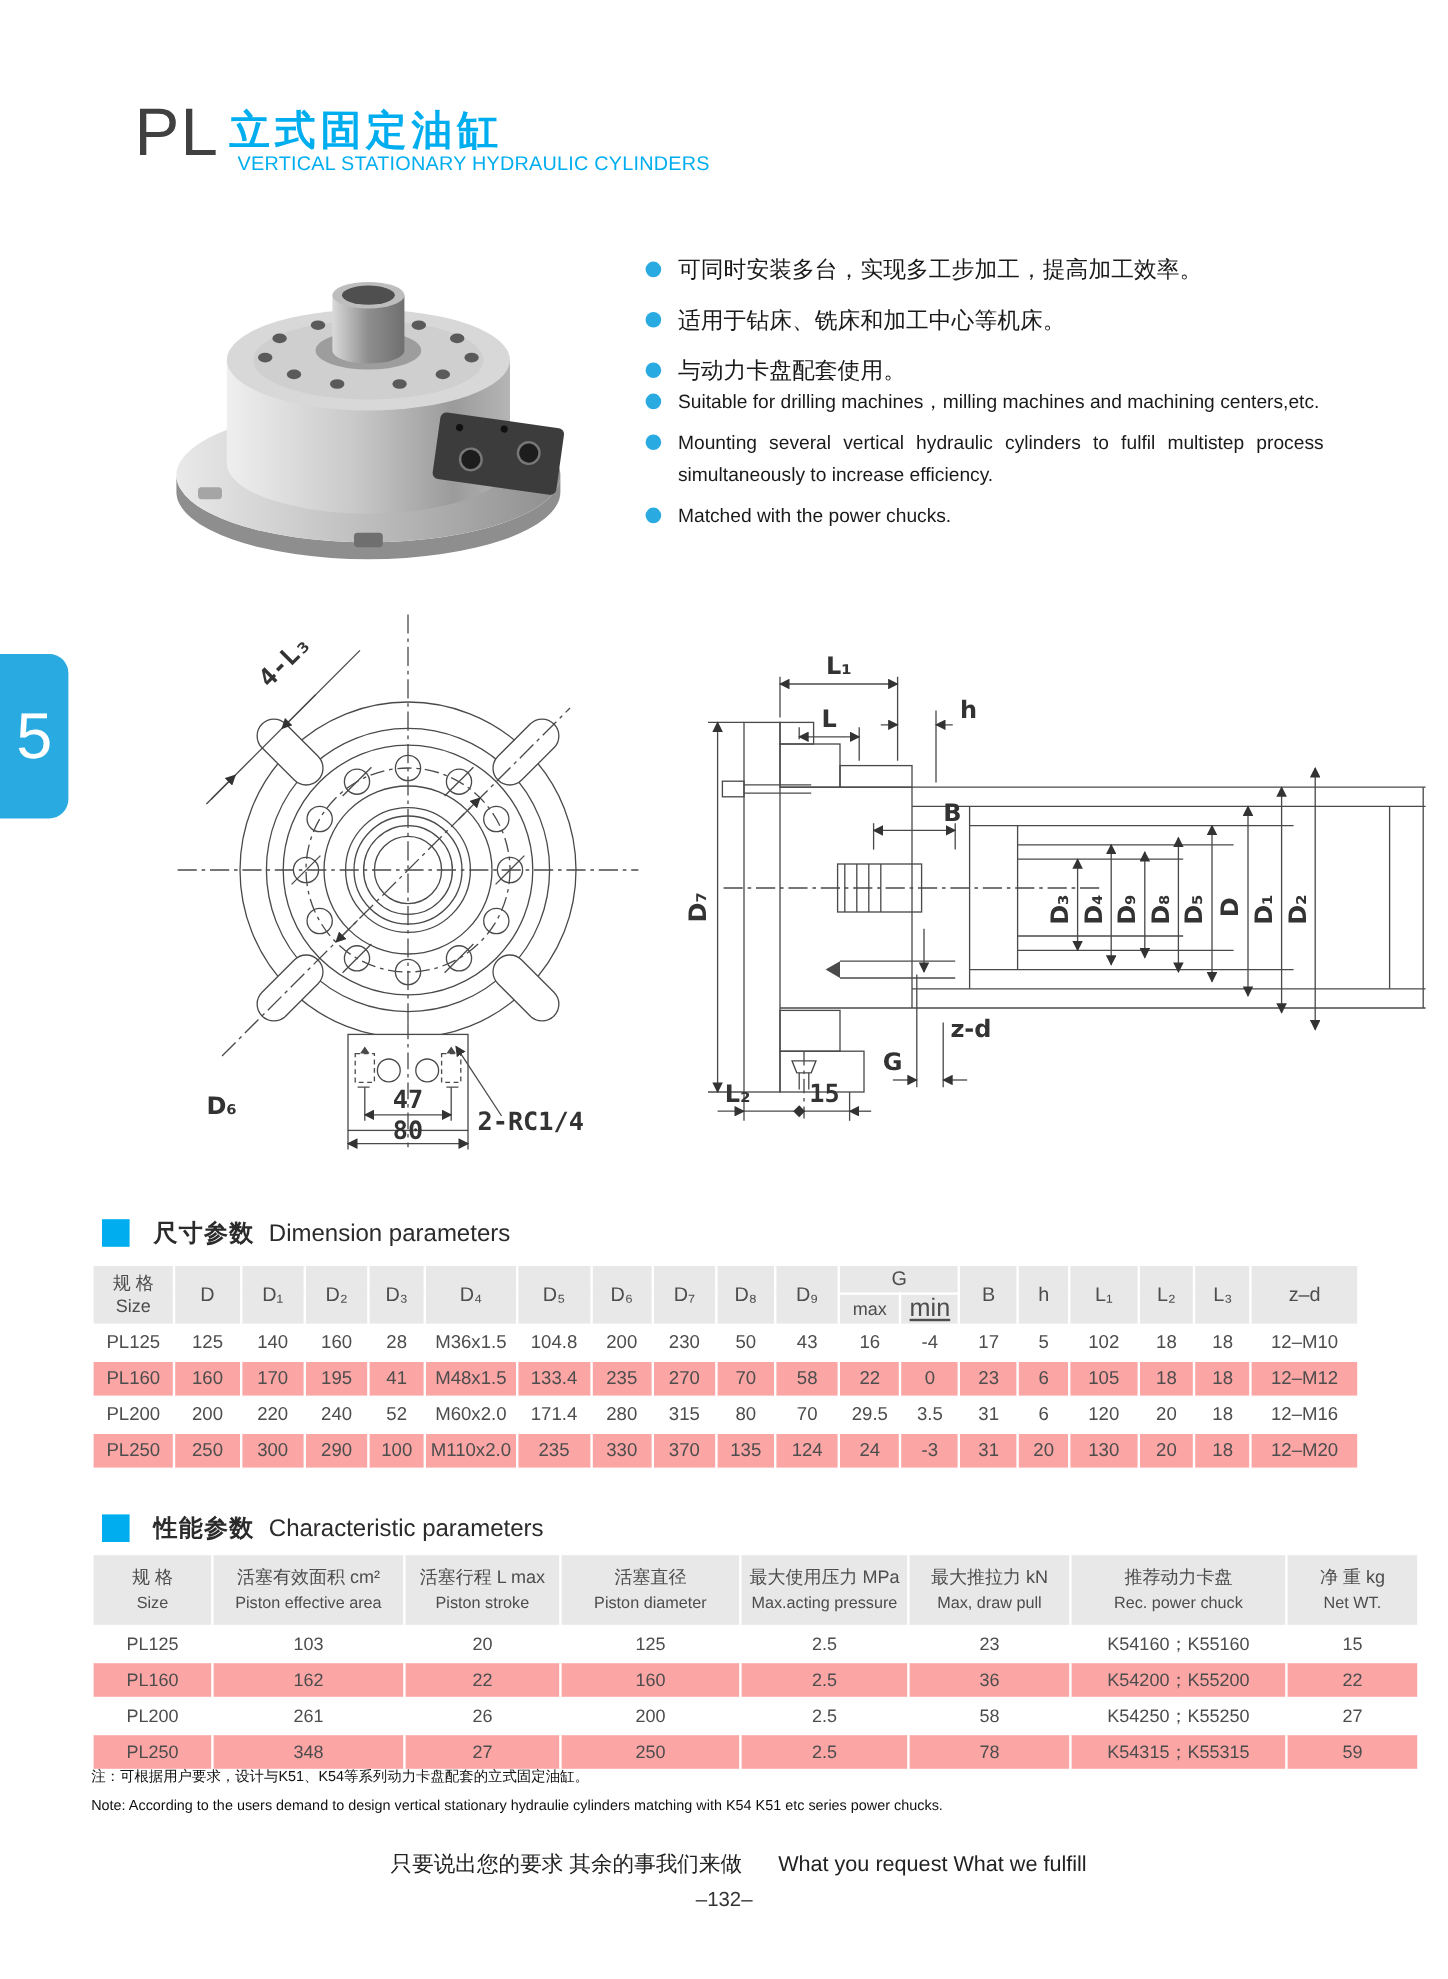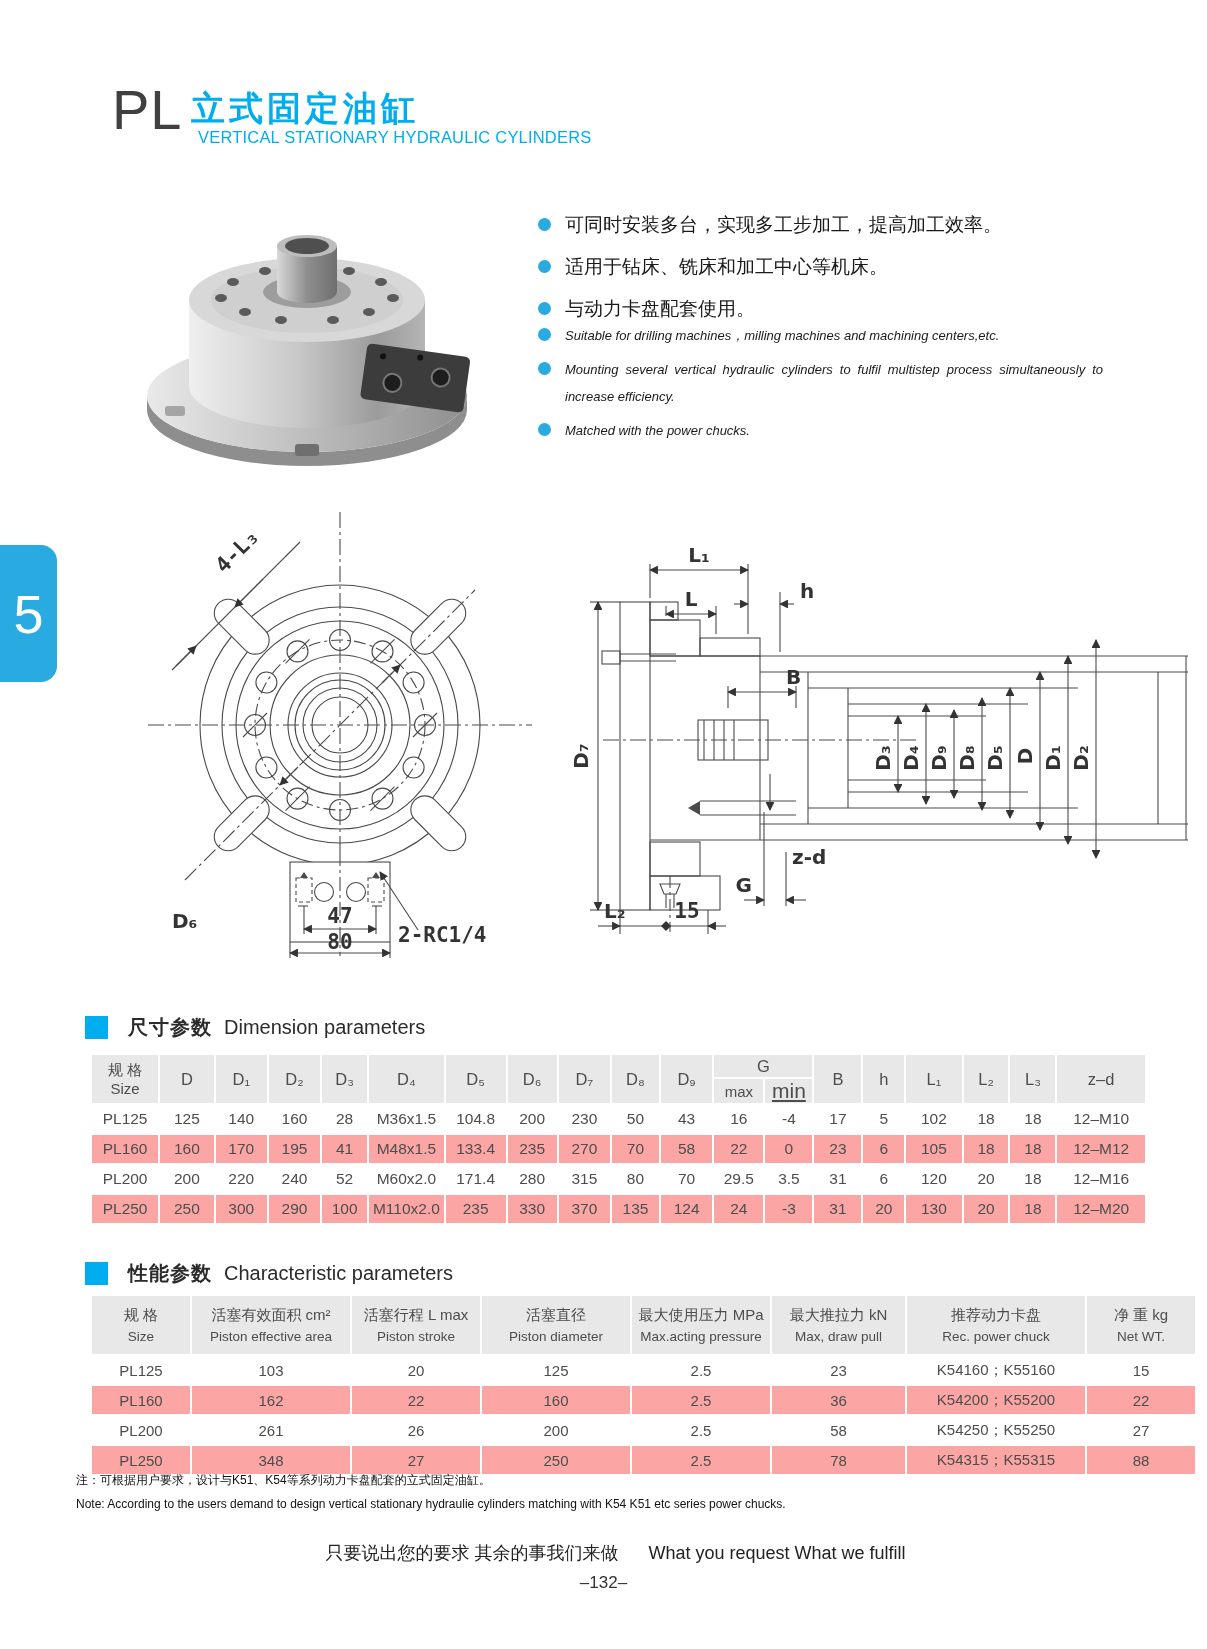--- a/index.html
+++ b/index.html
@@ -18,41 +18,41 @@
                border-radius:0 16px 16px 0;display:flex;align-items:center;justify-content:center;
                color:#fff;font-size:54px;font-weight:normal;}
 
   
   .bullets{position:absolute;left:538px;width:600px;}
   .b-zh{top:212px;}
   .b-en{top:322px;width:565px;}
   .bullet{display:flex;margin-bottom:14px;}
   .bullet .dot{flex:none;width:13px;height:13px;border-radius:50%;background:#29ABE2;margin:6px 14px 0 0;}
   .b-zh .bullet{font-size:19px;margin-bottom:16px;}
-  .b-en .bullet{font-size:13px;line-height:27px;margin-bottom:7px;font-style:italic;}
+  .b-en .bullet{font-size:16px;line-height:27px;margin-bottom:7px;}
   .b-en .bullet .txt{text-align:justify;}
 
   
   .photo{position:absolute;left:135px;top:200px;}
   .draw-left{position:absolute;left:130px;top:500px;}
   .draw-right{position:absolute;left:548px;top:512px;}
   svg text{fill:#333;}
   .lab{font-family:"DejaVu Sans",sans-serif;font-weight:bold;font-size:20px;}
   .lab-m{font-family:"DejaVu Sans Mono","DejaVu Sans",monospace;font-weight:bold;font-size:21px;}
 
   
   .section-title{position:absolute;left:85px;display:flex;align-items:center;}
   .section-title .sq{width:23px;height:23px;background:#00AEEF;margin-right:20px;}
   .section-title .t{font-size:20px;color:#2b2b2b;}
   .section-title .t b{font-weight:bold;margin-right:12px;letter-spacing:1px;}
   #sec1{top:1014px;}
   #sec2{top:1260px;}
 
   
-  .tbl-wrap{position:absolute;left:90px;width:1057px;}
+  .tbl-wrap{position:absolute;left:76px;width:1057px;}
   #dimtbl{top:1053px;}
   #chartbl{top:1294px;}
   table{border-collapse:collapse;table-layout:fixed;width:100%;color:#4d4d4d;}
   th,td{border:2px solid #fff;text-align:center;vertical-align:middle;padding:0;font-weight:normal;}
   thead th{background:#e8e8e8;}
   tr.alt td{background:#fca5a5;}
   #dimtbl thead th{font-size:16.5px;height:25px;}
   #dimtbl tbody td{font-size:15.5px;height:28px;}
   #dimtbl .two{font-size:15px;line-height:19px;}
   #chartbl thead th{font-size:15px;height:58px;line-height:21px;}
@@ -578,21 +578,21 @@
             <td>27</td>
         </tr>
         <tr class="alt">
           <td>PL250</td>
             <td>348</td>
           <td>27</td>
             <td>250</td>
           <td>2.5</td>
             <td>78</td>
           <td>K54315；K55315</td>
-            <td>88</td>
+            <td>59</td>
         </tr>
       </tbody>
     </table>
   </div>
 
   <div class="notes">
     <div>注：可根据用户要求，设计与K51、K54等系列动力卡盘配套的立式固定油缸。</div>
     <div>Note: According to the users demand to design vertical stationary hydraulie cylinders matching with K54  K51 etc series power chucks.</div>
   </div>
 

